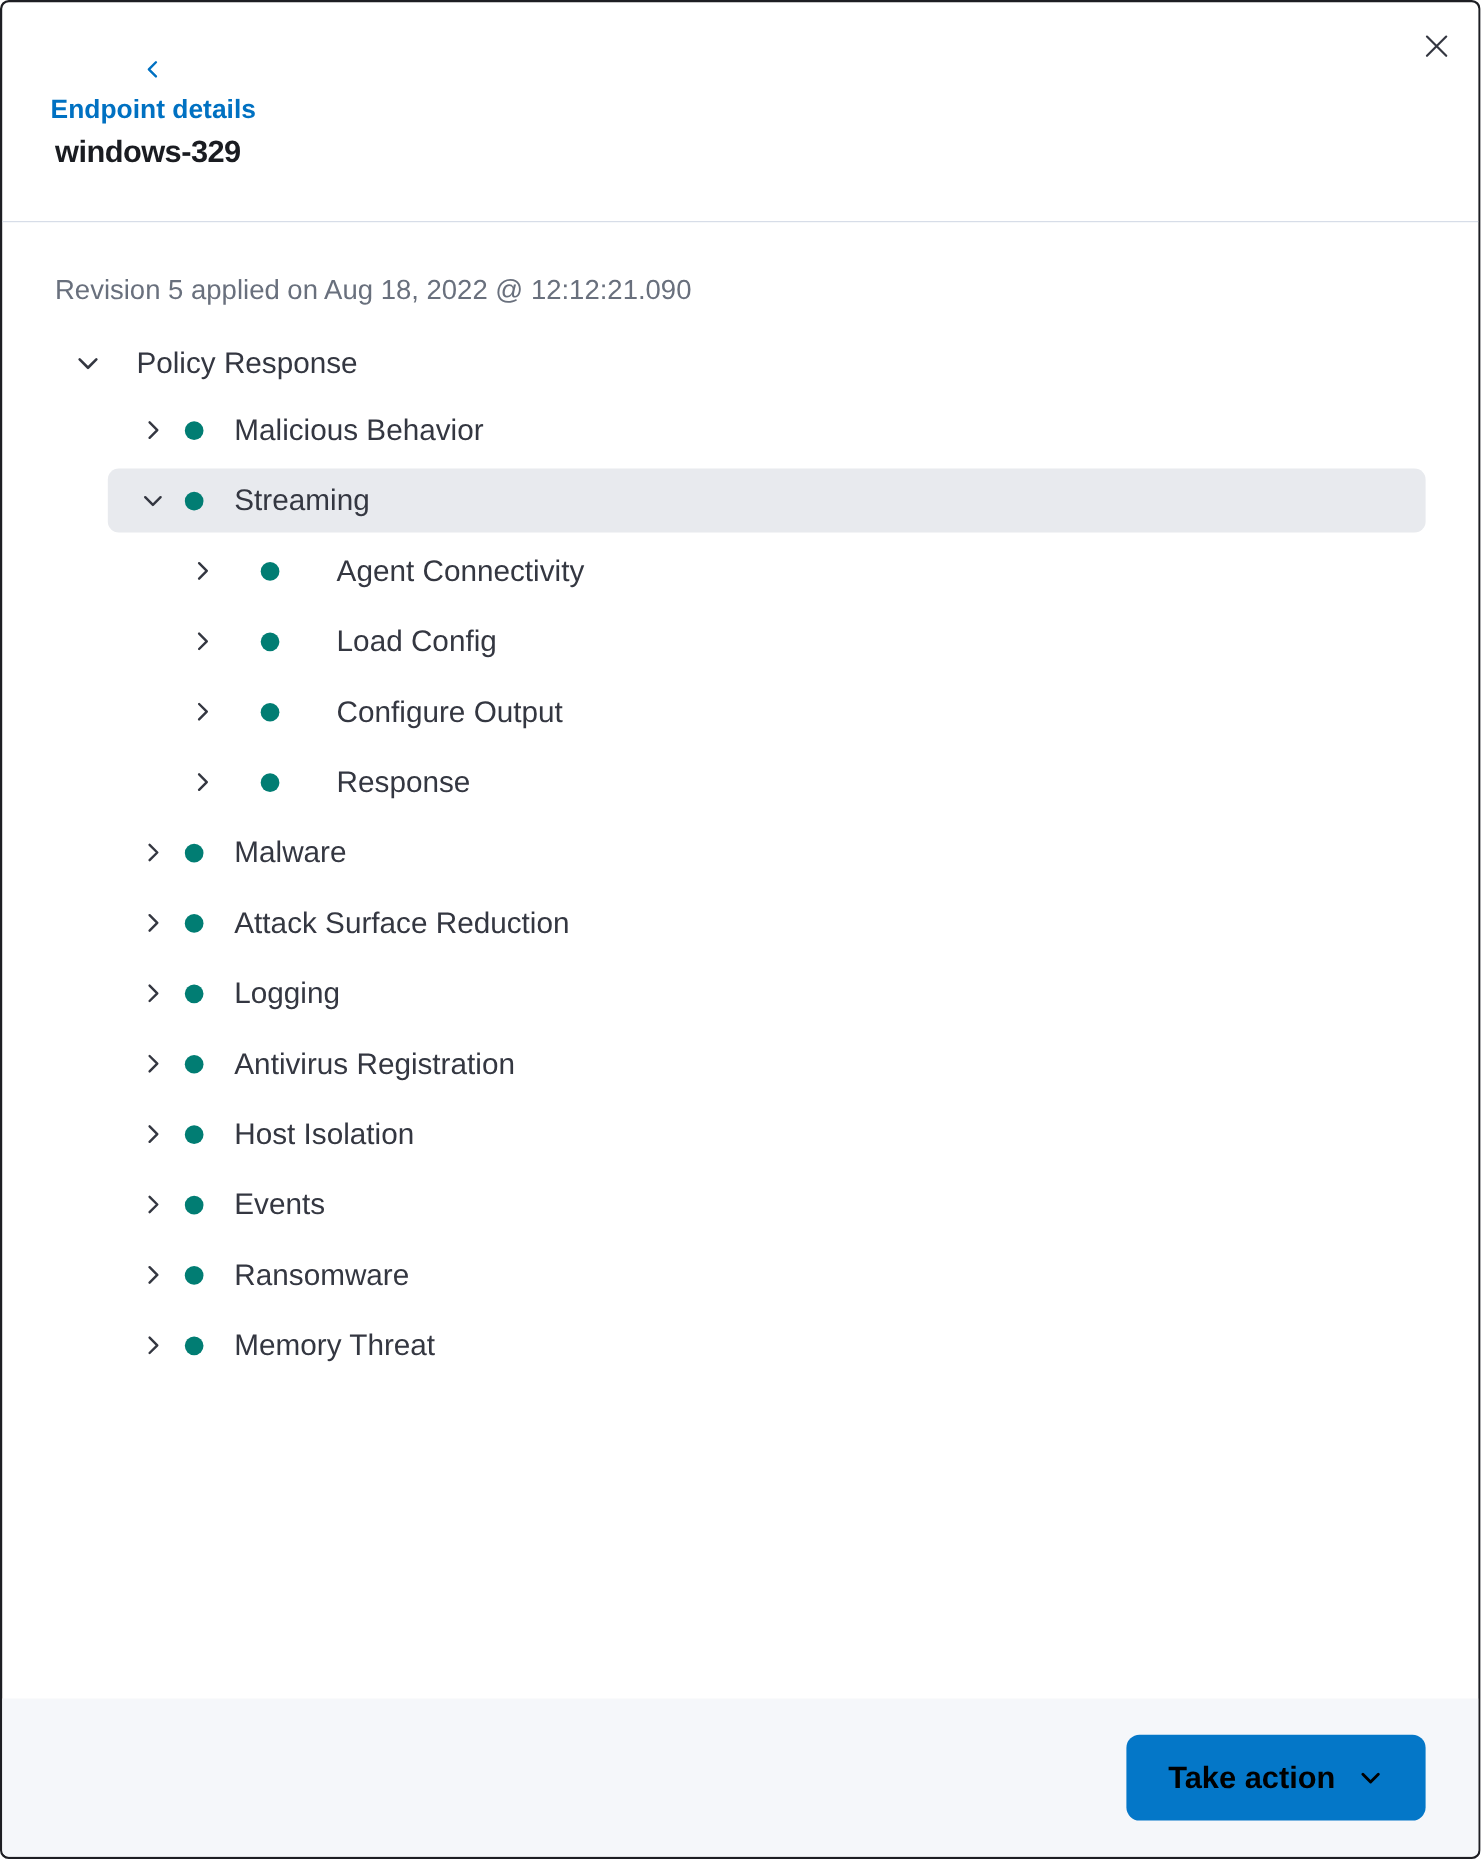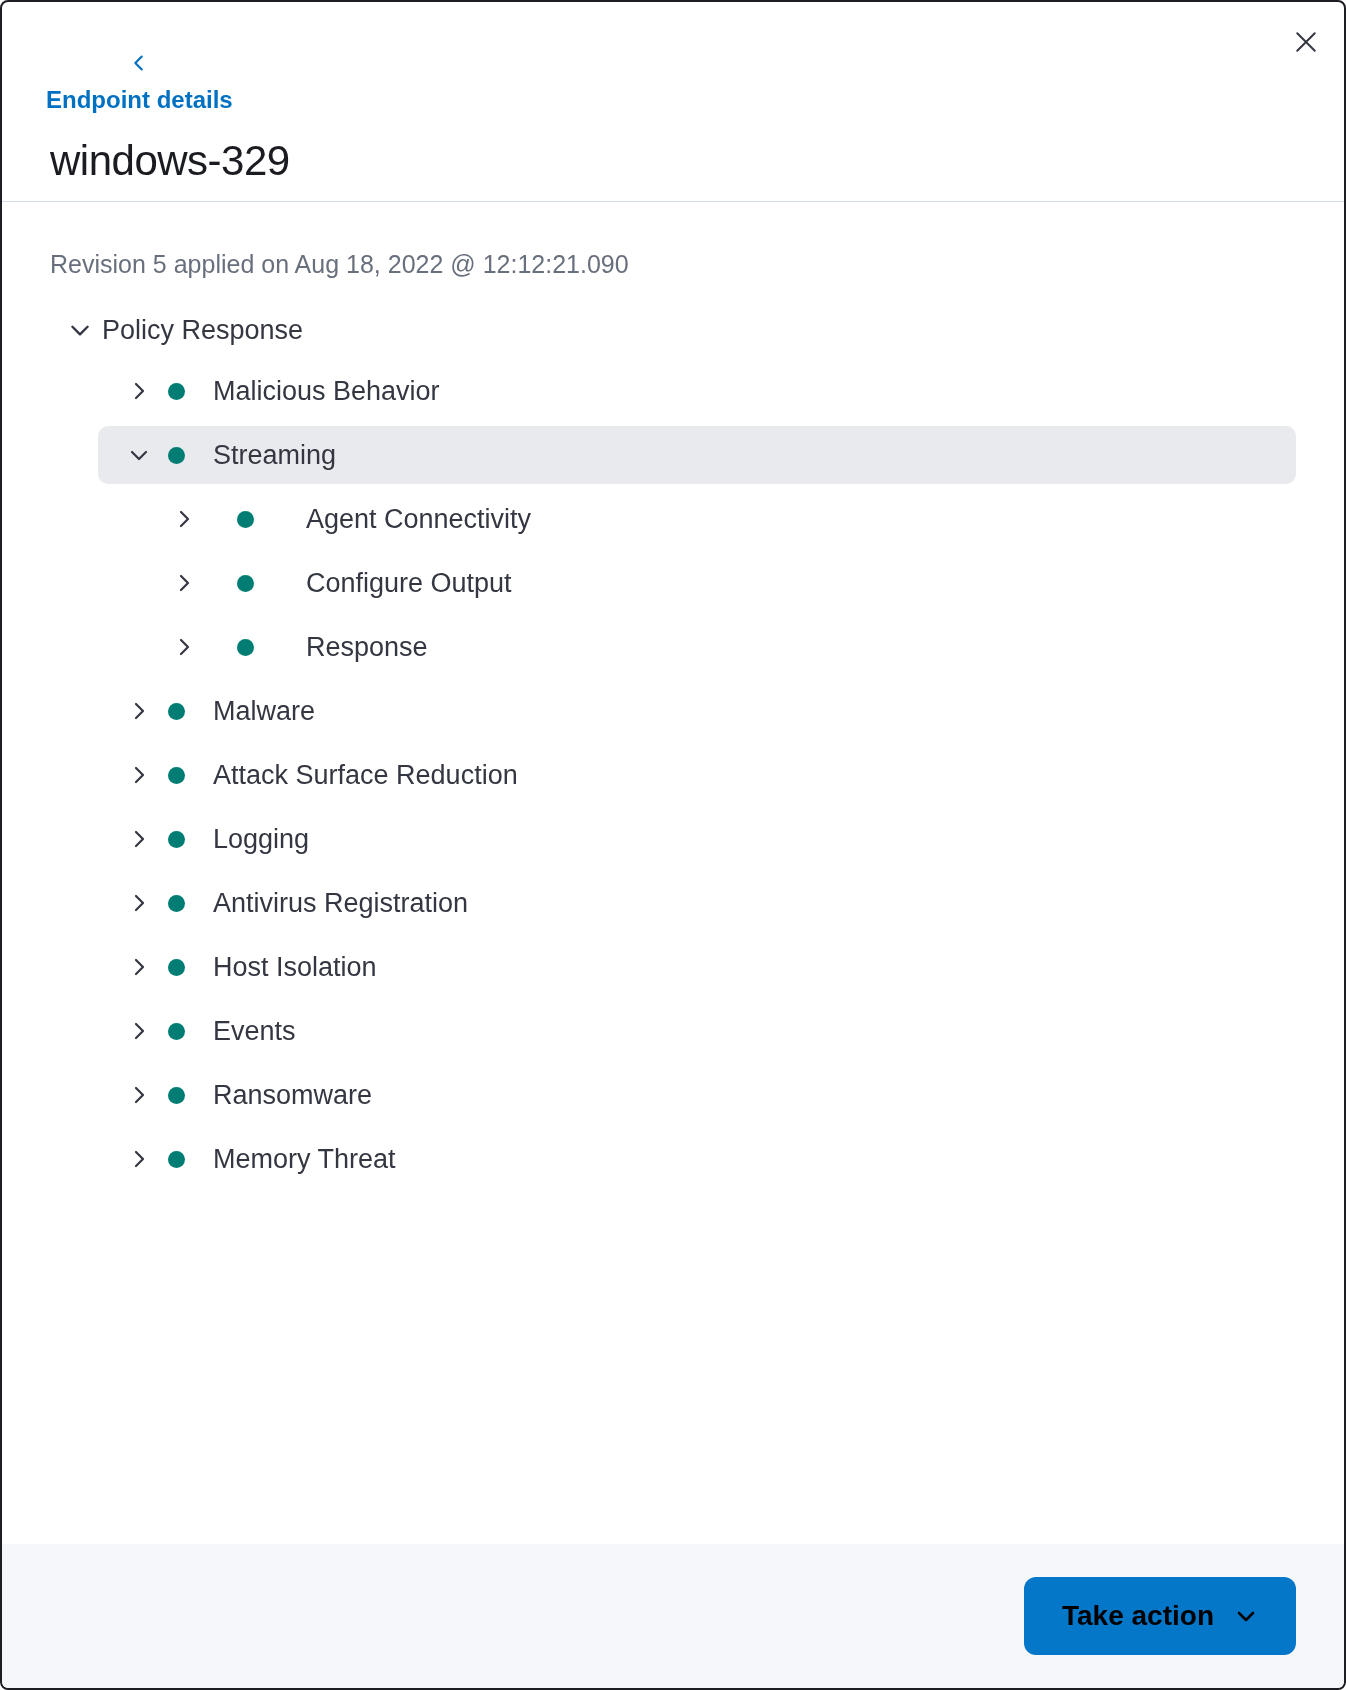--- a/index.html
+++ b/index.html
@@ -41,23 +41,23 @@
     display:inline-flex;align-items:center;gap:12px;
     color:var(--c-link);
     font-size:24px;font-weight:700;
     text-decoration:none;
     cursor:pointer;
     margin-left:-4px;
     flex-direction:column;
   }
   .back-link svg{display:block;}
   .flyout-title{
-    margin-top:23px;
-    font-size:42px;
-    font-weight:400;
+    margin-top:8px;
+    font-size:28px;
+    font-weight:700;
     color:var(--c-title);
     letter-spacing:-0.5px;
   }
   .close-btn{
     position:absolute;top:20px;right:18px;
     width:40px;height:40px;
     background:transparent;border:none;cursor:pointer;
     display:flex;align-items:center;justify-content:center;
     color:var(--c-text);
   }
@@ -72,20 +72,21 @@
     font-size:25px;
     line-height:32px;
     color:var(--c-muted);
   }
   .tree{margin-top:18px;}
   .tree-root-row{
     display:flex;align-items:center;
     height:64px;
     padding-left:16px;
     cursor:pointer;
+    gap:22px;
   }
   .tree-root-row .chev{margin-right:8px;}
   .tree-root-row .label{font-size:27px;color:var(--c-text);}
   .tree-rows{}
   .row{
     display:flex;align-items:center;
     height:58px;
     margin:0 0 6px 48px;
     padding-left:27px;
     border-radius:10px;
@@ -203,20 +204,30 @@
     <span class="label">Agent Connectivity</span>
   </div>
           <div class="row level2 collapsed">
     <span class="chev">
       <svg class="chev-right" width="24" height="24" viewBox="0 0 24 24" fill="none" stroke="currentColor" stroke-width="2.2" stroke-linecap="round" stroke-linejoin="round">
                 <path d="M9 5l7 7-7 7"></path>
               </svg>
 
     </span>
     <span class="dot"></span>
+    <span class="label">Load Config</span>
+  </div>
+          <div class="row level2 collapsed">
+    <span class="chev">
+      <svg class="chev-right" width="24" height="24" viewBox="0 0 24 24" fill="none" stroke="currentColor" stroke-width="2.2" stroke-linecap="round" stroke-linejoin="round">
+                <path d="M9 5l7 7-7 7"></path>
+              </svg>
+
+    </span>
+    <span class="dot"></span>
     <span class="label">Configure Output</span>
   </div>
           <div class="row level2 collapsed">
     <span class="chev">
       <svg class="chev-right" width="24" height="24" viewBox="0 0 24 24" fill="none" stroke="currentColor" stroke-width="2.2" stroke-linecap="round" stroke-linejoin="round">
                 <path d="M9 5l7 7-7 7"></path>
               </svg>
 
     </span>
     <span class="dot"></span>

